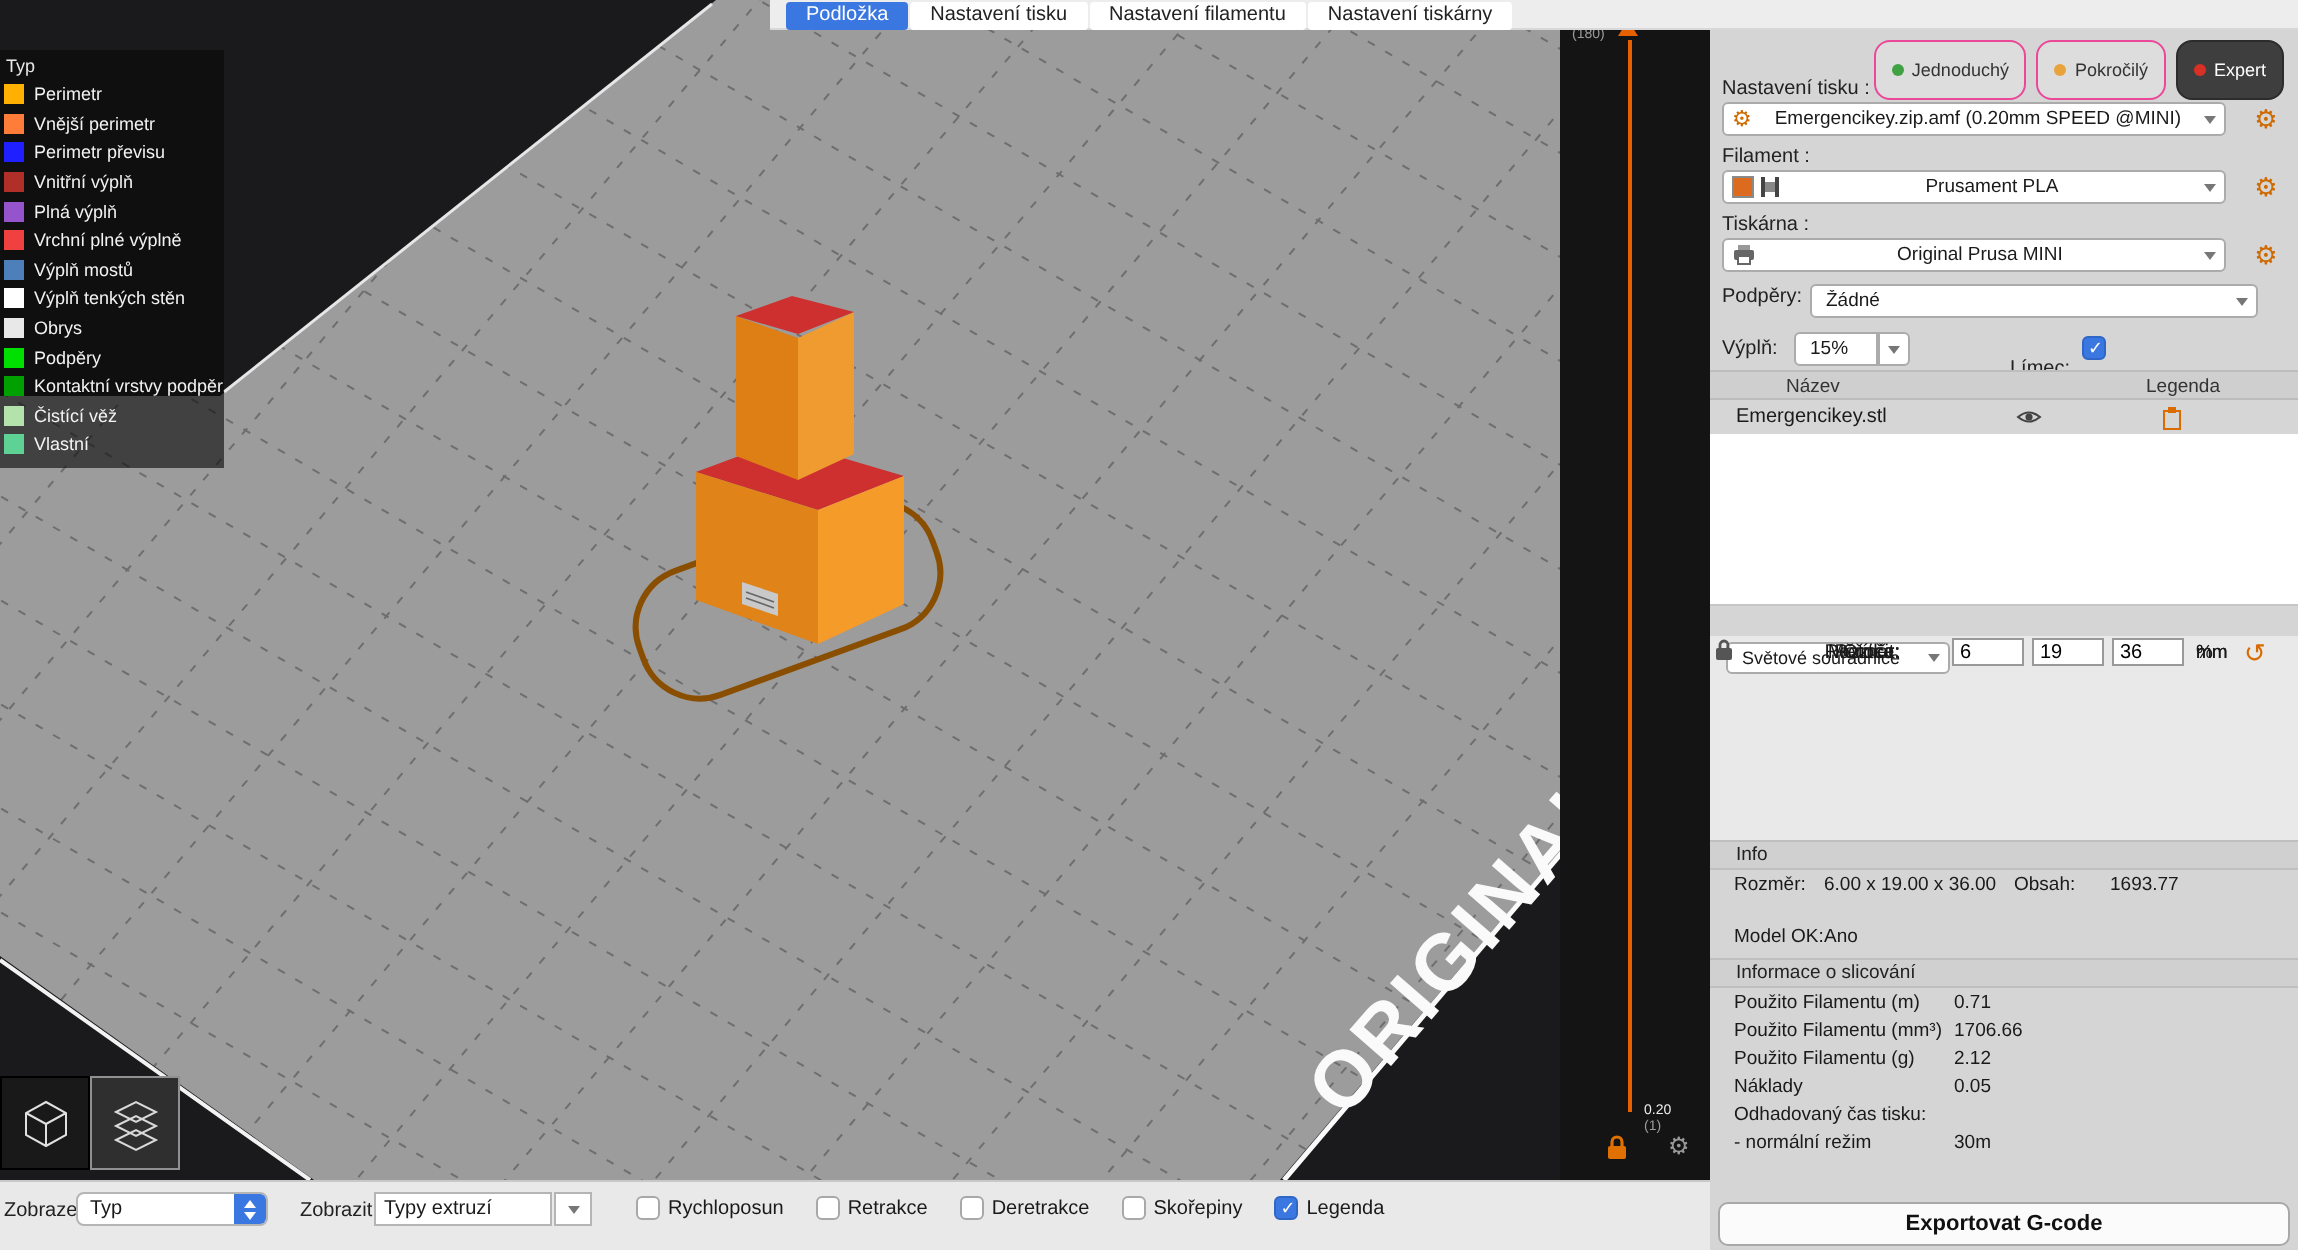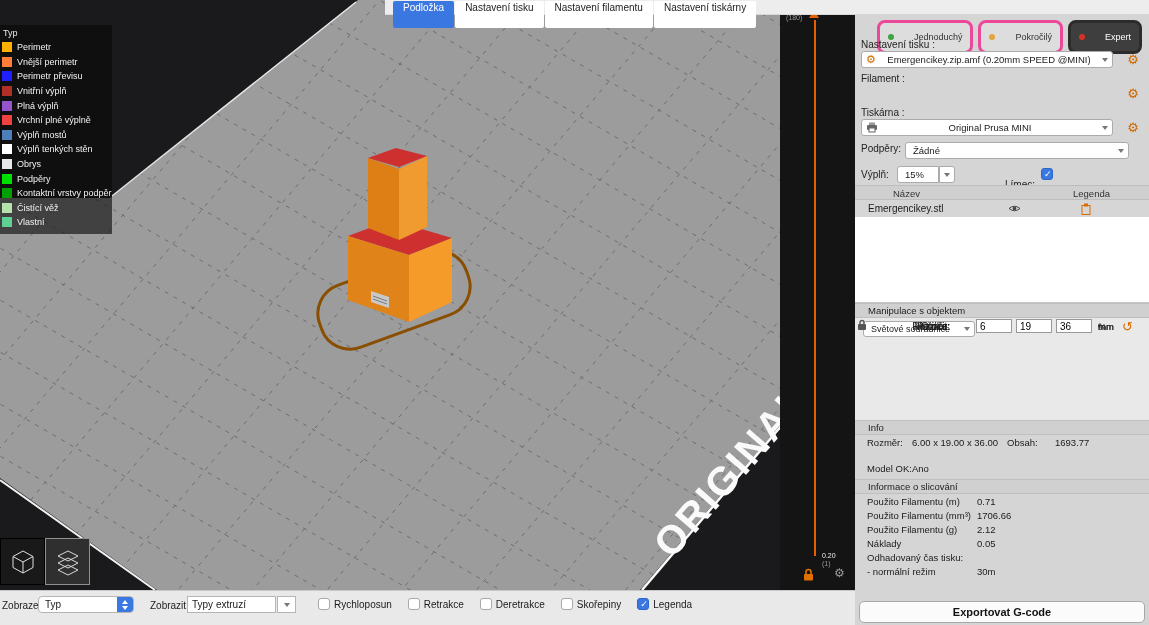--- a/index.html
+++ b/index.html
@@ -2,21 +2,21 @@
 <html><head>
 <meta charset="utf-8">
 <style>
   * { margin:0; padding:0; box-sizing:border-box; }
   html,body { width:1149px; height:625px; overflow:hidden; }
   body { position:relative; font-family:"Liberation Sans",sans-serif; background:#ECECEC; color:#1a1a1a; }
 
   
   #topbar { position:absolute; left:385px; top:0; width:764px; height:15px; background:#EDEDED; border-bottom:1px solid #D8D8D8; z-index:30; }
   #tabs { position:absolute; left:8px; top:1px; display:flex; gap:1px; }
-  .tab { height:27px; line-height:13px; padding:0 10px; font-size:10px; background:#FFFFFF; color:#222; border-radius:2px; white-space:nowrap; }
+  .tab { height:14px; line-height:13px; padding:0 10px; font-size:10px; background:#FFFFFF; color:#222; border-radius:2px; white-space:nowrap; }
   .tab.active { background:#3B77E0; color:#fff; }
 
   
   #viewport { position:absolute; left:0; top:0; width:780px; height:590px; background:#1A1A1C; overflow:hidden; z-index:1; }
 
   
   #legend { position:absolute; left:0; top:25px; width:112px; background:rgba(10,10,10,0.62); padding:2px 0 4px 0; z-index:10; }
   #legend-title { color:#E8E8E8; font-size:9px; padding:1px 0 2px 3px; }
   .leg-row { display:flex; align-items:center; height:14.6px; }
   .leg-swatch { width:10px; height:10px; margin:0 5px 0 2px; flex:none; }
@@ -42,21 +42,21 @@
   .combo { position:absolute; background:#fff; border:1px solid #ABABAB; border-radius:3px; height:17px; display:flex; align-items:center; font-size:9.5px; padding:0 4px; }
   .c-text { flex:1; text-align:center; white-space:nowrap; overflow:hidden; }
   .c-text-l { flex:1; text-align:left; white-space:nowrap; overflow:hidden; padding-left:3px; }
   .chev { width:0; height:0; border-left:3.5px solid transparent; border-right:3.5px solid transparent; border-top:4px solid #777; flex:none; margin-left:3px; }
   .gear-btn { position:absolute; width:16px; height:16px; color:#CE6A00; font-size:13px; line-height:16px; text-align:center; }
   .c-icon { flex:none; margin-right:3px; display:flex; align-items:center; }
   .gear-mini { color:#CE6A00; font-size:11px; }
   .swatch { width:11px; height:11px; border:1px solid #8a8a8a; flex:none; margin-right:3px; }
 
   #modes { position:absolute; top:5px; right:7px; display:flex; gap:5px; }
-  .mode { height:15px; display:flex; align-items:center; gap:20px; padding:14px 8px; border-radius:8px; background:#DDDDDD; border:3px solid #ec4899; color:#333; font-size:9px; }
+  .mode { height:15px; display:flex; align-items:center; gap:4px; padding:14px 8px; border-radius:8px; background:#DDDDDD; border:1px solid #ec4899; color:#333; font-size:9px; }
   .mode.active { background:#3E3E3E; border-color:#2c2c2c; color:#fff; }
   .dot { width:6px; height:6px; border-radius:50%; flex:none; }
 
   .cb { width:12px; height:12px; border:1px solid #A8A8A8; border-radius:3px; background:#fff; position:relative; flex:none; }
   .cb.checked { background:#3B77E0; border-color:#2F66C8; }
   .cb.checked::after { content:"✓"; position:absolute; left:2px; top:-1px; color:#fff; font-size:9px; line-height:12px; }
 
   #obj-header { position:absolute; top:170px; left:0; width:294px; height:15px; background:#CFCFCF; border-top:1px solid #BDBDBD; border-bottom:1px solid #BDBDBD; font-size:9.5px; color:#333; }
   #obj-list { position:absolute; top:185px; left:0; width:294px; height:103px; background:#FFFFFF; border-bottom:1px solid #C6C6C6; }
   .obj-row { height:17px; background:#D6D6D6; display:flex; align-items:center; padding-left:13px; font-size:10px; position:relative; }
@@ -322,20 +322,32 @@
 
   <div class="sb-label" style="top:24px;">Nastavení tisku :</div>
   <div class="combo" style="left:6px; top:36px; width:252px;">
     <span class="c-icon gear-mini">⚙</span>
     <span class="c-text">Emergencikey.zip.amf (0.20mm SPEED @MINI)</span>
     <span class="chev"></span>
   </div>
   <div class="gear-btn" style="left:270px; top:37px;">⚙</div>
 
   <div class="sb-label" style="top:58px;">Filament :</div>
+  <div class="combo" style="left:6px; top:70px; width:252px;">
+    <span class="swatch" style="background-color: rgb(221, 107, 31);"></span>
+    <span class="c-icon">
+      <svg width="10" height="11">
+          <rect x="0.5" y="0.5" width="2" height="10" fill="#444"></rect>
+          <rect x="7.5" y="0.5" width="2" height="10" fill="#444"></rect>
+          <rect x="2.5" y="3" width="5" height="5" fill="#888"></rect>
+        </svg>
+    </span>
+    <span class="c-text">Prusament PLA</span>
+    <span class="chev"></span>
+  </div>
   <div class="gear-btn" style="left:270px; top:71px;">⚙</div>
 
   <div class="sb-label" style="top:92px;">Tiskárna :</div>
   <div class="combo" style="left:6px; top:104px; width:252px;">
     <span class="c-icon">
       <svg width="12" height="11">
           <rect x="3" y="0.5" width="6" height="3" fill="#999"></rect>
           <rect x="1" y="3" width="10" height="5" rx="1" fill="#666"></rect>
           <rect x="3" y="6" width="6" height="4" fill="#fff" stroke="#666"></rect>
         </svg>
@@ -376,21 +388,20 @@
       </span>
       <span class="obj-clip">
         <svg width="10" height="12">
             <rect x="1" y="2.5" width="8" height="9" fill="none" stroke="#D96B00"></rect>
             <rect x="3" y="0.5" width="4" height="3" fill="#D96B00"></rect>
           </svg>
       </span>
     </div>
   </div>
 
-  <div class="band" style="top:288px;">Manipulace s objektem</div>
 
   <div id="manip-panel">
     <div id="manip-header">
       <div class="combo" style="left:8px; top:0; width:112px; height:16px;">
         <span class="c-text-l" style="font-size:9px;">Světové souřadnice</span>
         <span class="chev"></span>
       </div>
       <span class="axis-h" style="left:121px;">X</span>
       <span class="axis-h" style="left:161px;">Y</span>
       <span class="axis-h" style="left:201px;">Z</span>

